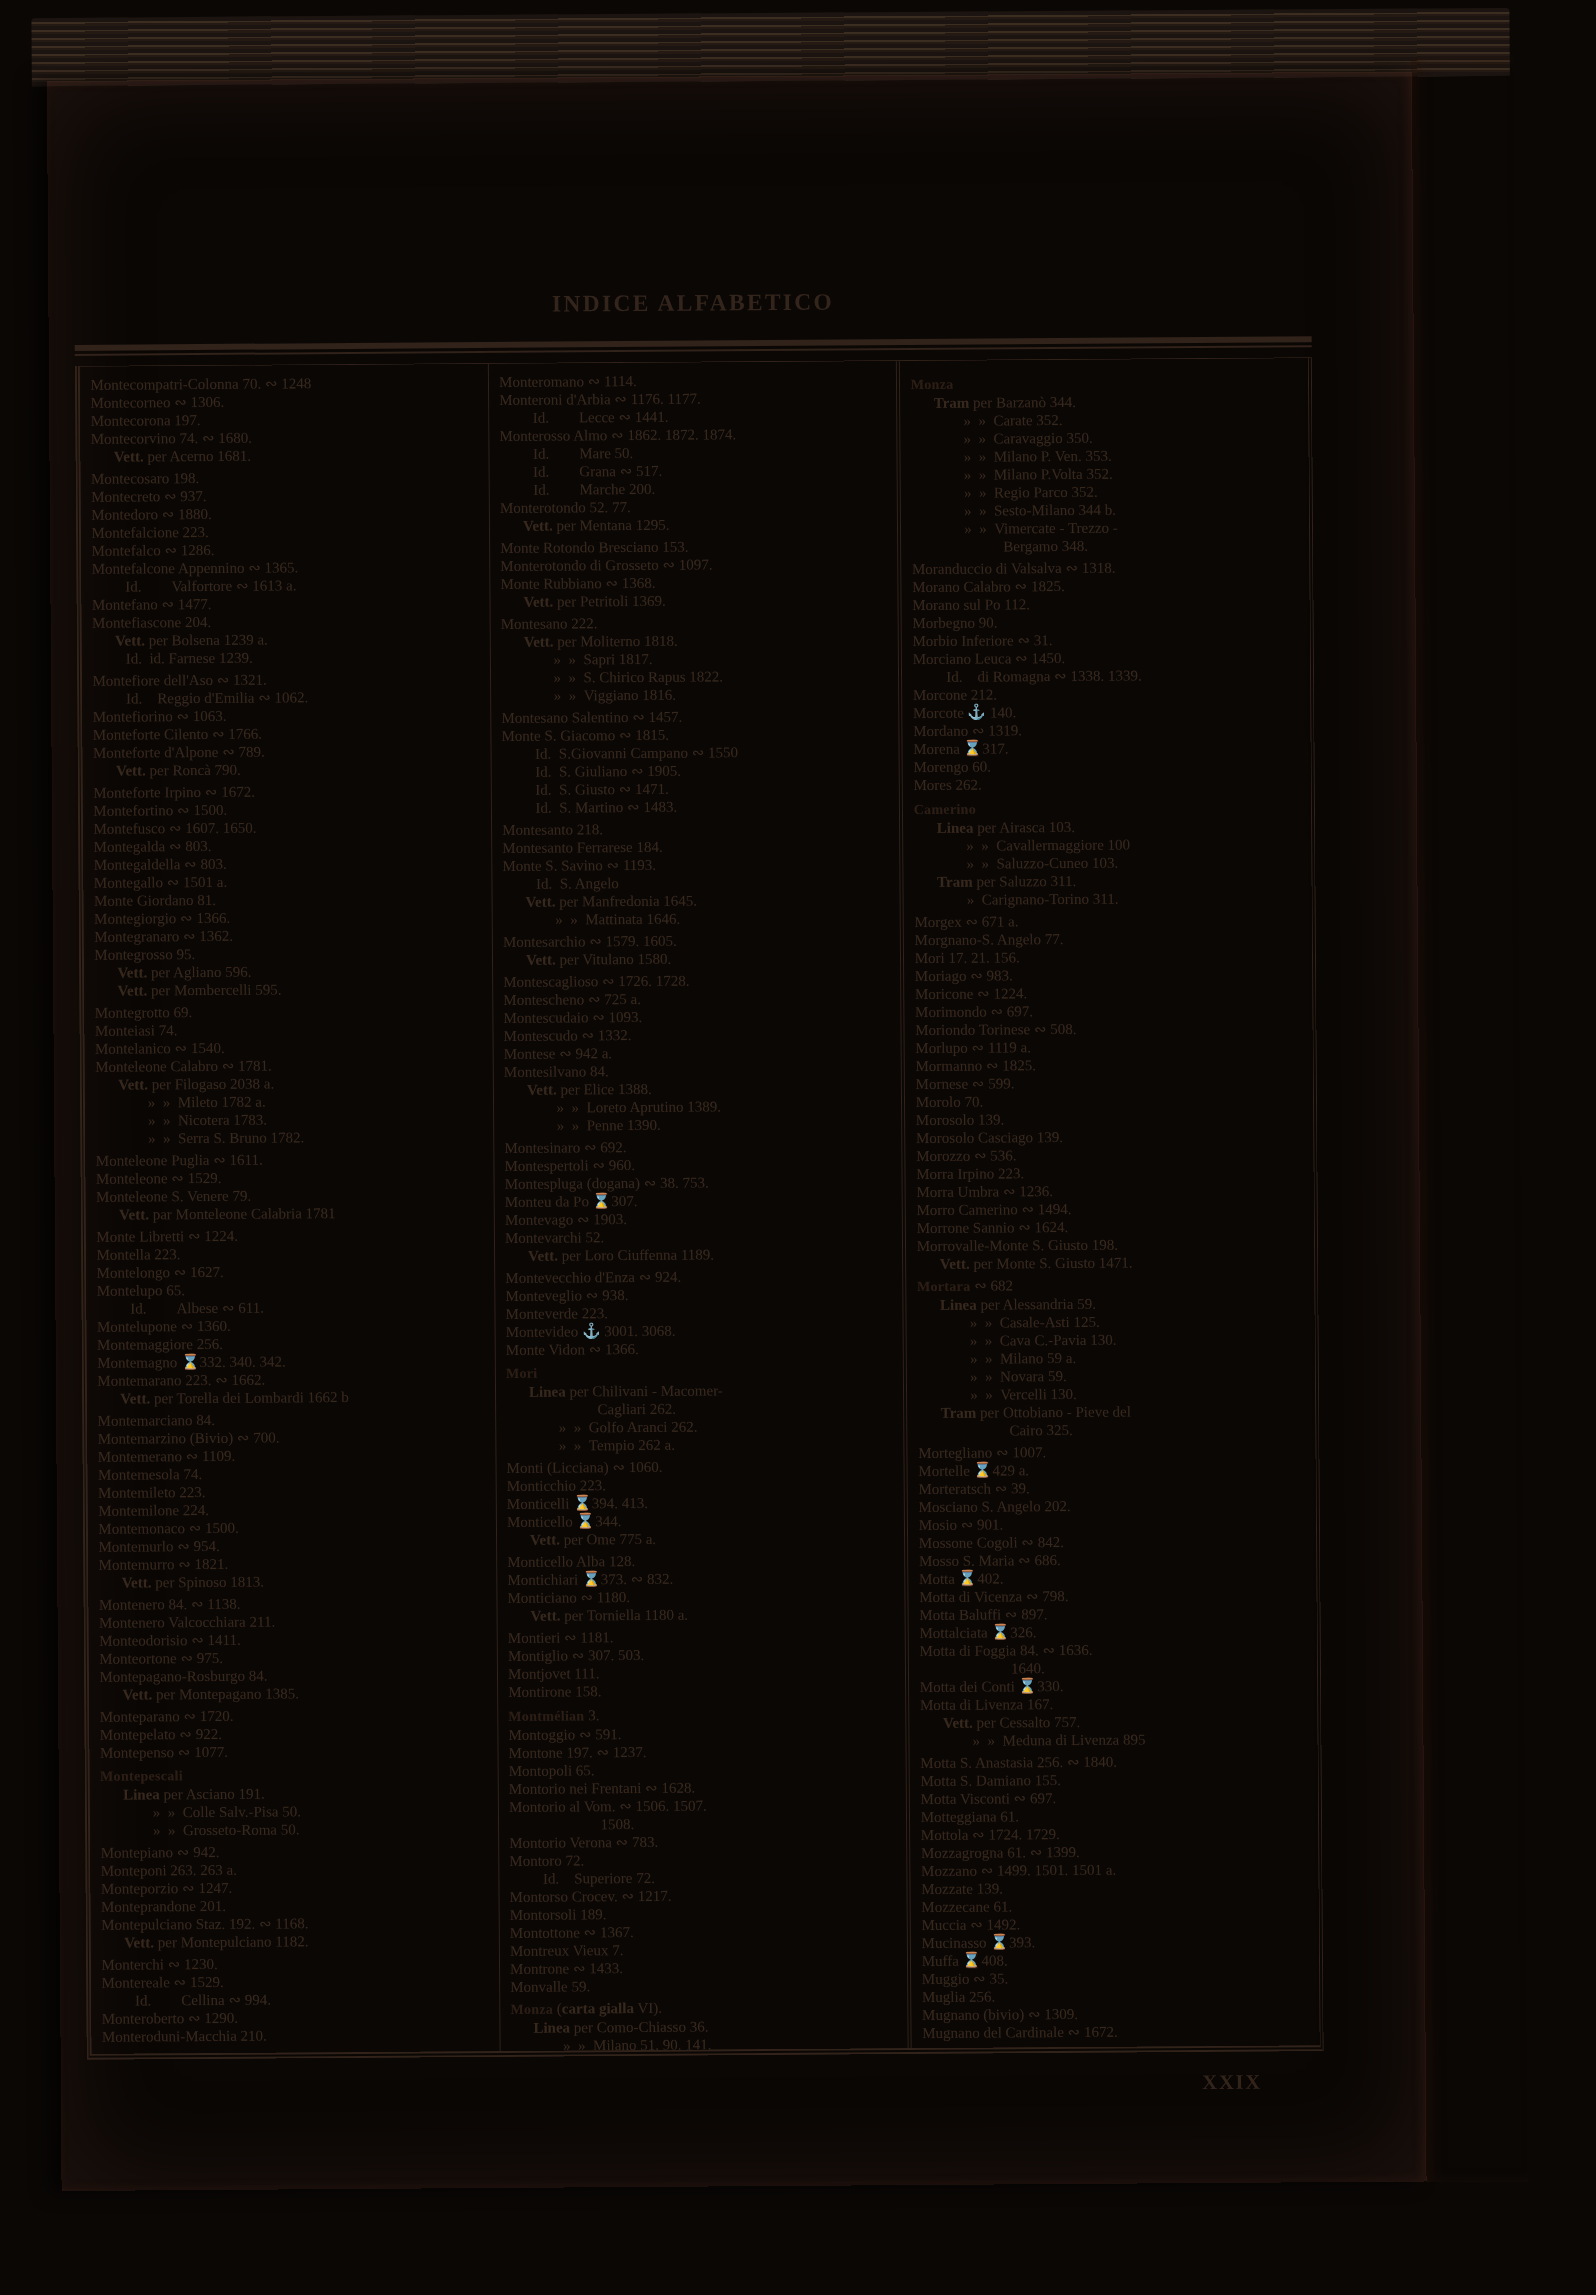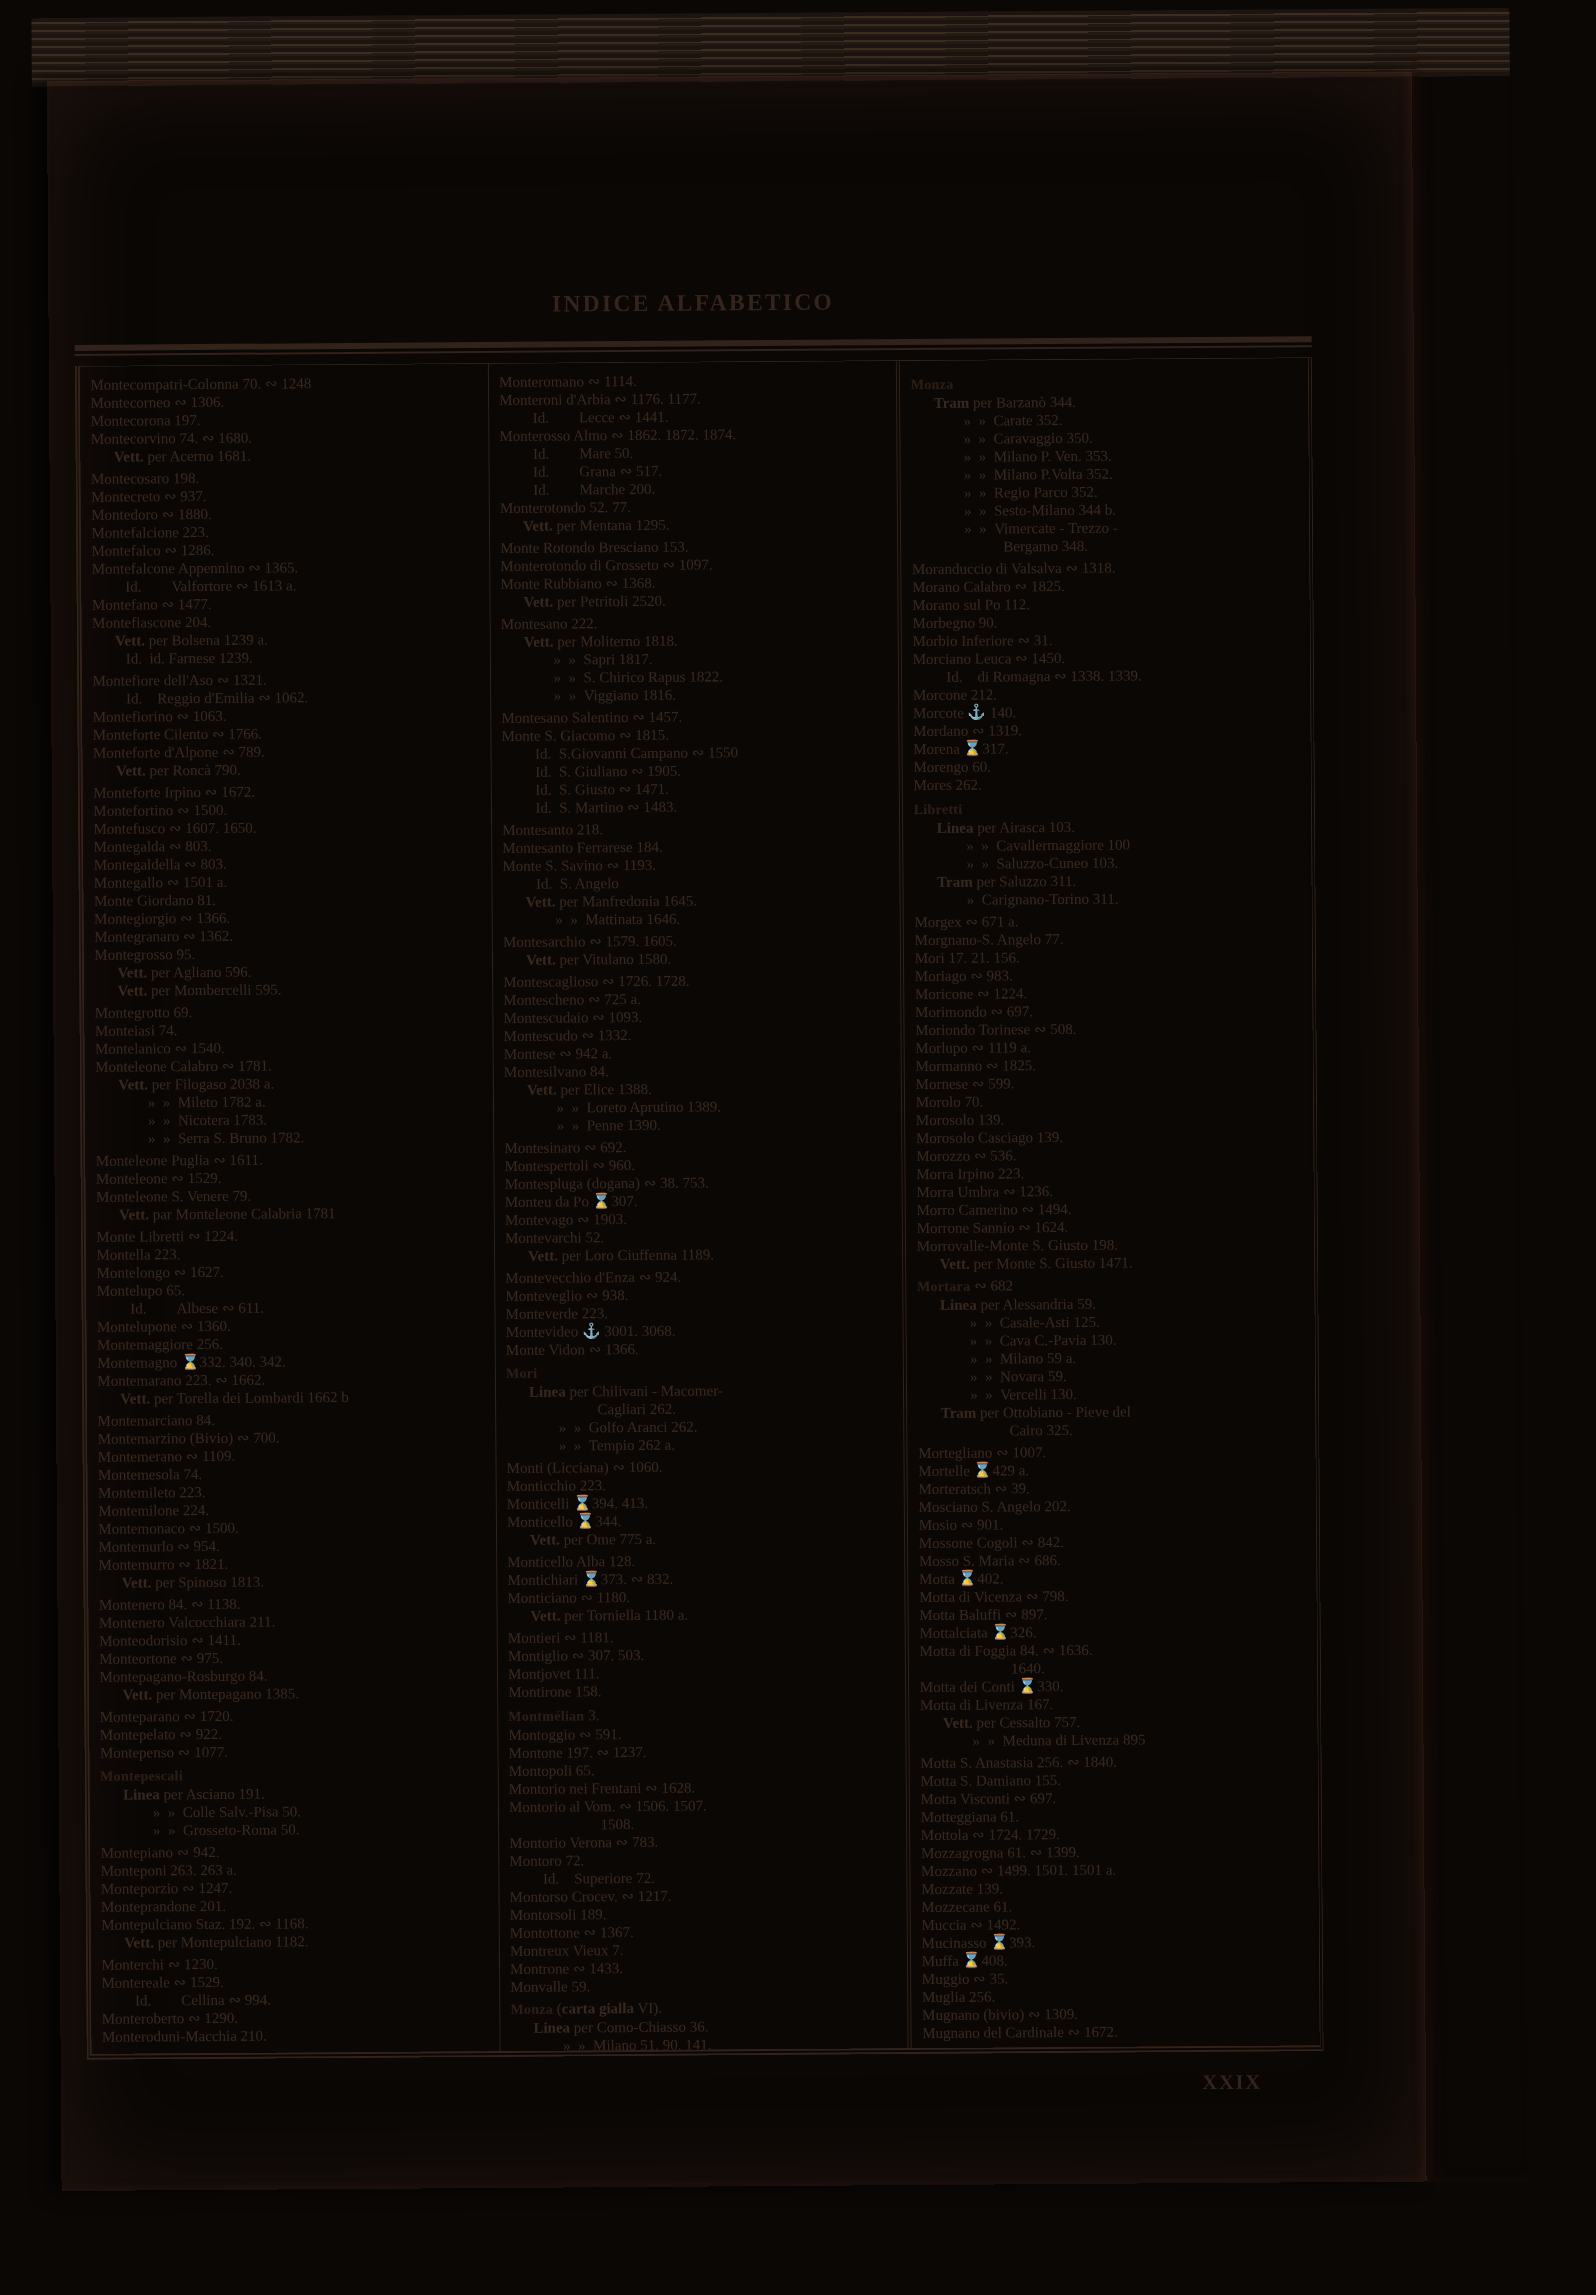--- a/index.html
+++ b/index.html
@@ -150,21 +150,21 @@
             <div class="ln id">Id.  Lecce ∾ 1441.</div>
             <div class="ln e">Monterosso Almo ∾ 1862. 1872. 1874.</div>
             <div class="ln id">Id.  Mare 50.</div>
             <div class="ln id">Id.  Grana ∾ 517.</div>
             <div class="ln id">Id.  Marche 200.</div>
             <div class="ln e">Monterotondo 52. 77.</div>
             <div class="ln sub"><span class="it">Vett.</span><span> per Mentana 1295.</span></div>
             <div class="ln e sp">Monte Rotondo Bresciano 153.</div>
             <div class="ln e">Monterotondo di Grosseto ∾ 1097.</div>
             <div class="ln e">Monte Rubbiano ∾ 1368.</div>
-            <div class="ln sub"><span class="it">Vett.</span><span> per Petritoli 2520.</span></div>
+            <div class="ln sub"><span class="it">Vett.</span><span> per Petritoli 1369.</span></div>
             <div class="ln e sp">Montesano 222.</div>
             <div class="ln sub"><span class="it">Vett.</span><span> per Moliterno 1818.</span></div>
             <div class="ln chev">» » Sapri 1817.</div>
             <div class="ln chev">» » S. Chirico Rapus 1822.</div>
             <div class="ln chev">» » Viggiano 1816.</div>
             <div class="ln e sp">Montesano Salentino ∾ 1457.</div>
             <div class="ln e">Monte S. Giacomo ∾ 1815.</div>
             <div class="ln id">Id. S.Giovanni Campano ∾ 1550</div>
             <div class="ln id">Id. S. Giuliano ∾ 1905.</div>
             <div class="ln id">Id. S. Giusto ∾ 1471.</div>
@@ -253,21 +253,21 @@
             <div class="ln e">Morbegno 90.</div>
             <div class="ln e">Morbio Inferiore ∾ 31.</div>
             <div class="ln e">Morciano Leuca ∾ 1450.</div>
             <div class="ln id">Id. di Romagna ∾ 1338. 1339.</div>
             <div class="ln e">Morcone 212.</div>
             <div class="ln e">Morcote ⚓ 140.</div>
             <div class="ln e">Mordano ∾ 1319.</div>
             <div class="ln e">Morena ⌛317.</div>
             <div class="ln e">Morengo 60.</div>
             <div class="ln e">Mores 262.</div>
-            <div class="ln head"><span class="bd">Libretti</span></div>
+            <div class="ln head"><span class="bd">Camerino</span></div>
             <div class="ln sub"><span class="it">Linea</span><span> per Airasca 103.</span></div>
             <div class="ln chev">» » Cavallermaggiore 100</div>
             <div class="ln chev">» » Saluzzo-Cuneo 103.</div>
             <div class="ln sub"><span class="it">Tram</span><span> per Saluzzo 311.</span></div>
             <div class="ln chev">» Carignano-Torino 311.</div>
             <div class="ln e sp">Morgex ∾ 671 a.</div>
             <div class="ln e">Morgnano-S. Angelo 77.</div>
             <div class="ln e">Mori 17. 21. 156.</div>
             <div class="ln e">Moriago ∾ 983.</div>
             <div class="ln e">Moricone ∾ 1224.</div>

